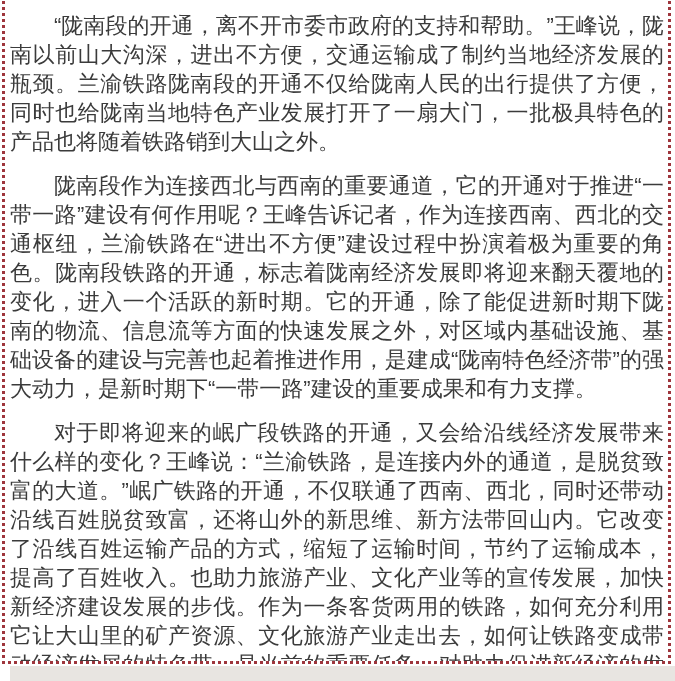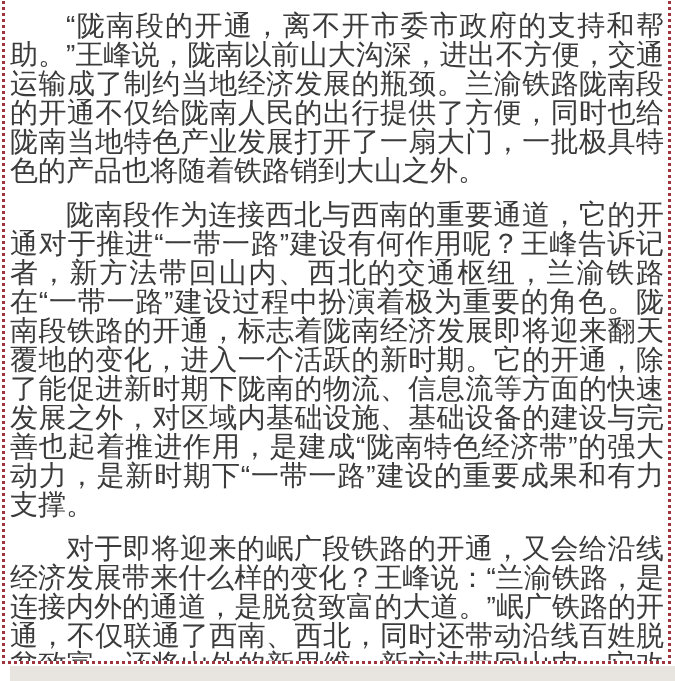--- a/index.html
+++ b/index.html
@@ -29,31 +29,31 @@
     width: 669px;
     height: 668px;
     box-sizing: border-box;
     border: 3px dotted var(--border-color, #9e353c);
     background: var(--page-bg, #ffffff);
     padding: 12px 4px 0 5px;
     overflow: hidden;
   }
   .para {
     margin: 0 0 15px 0;
-    font-size: 28px;
+    font-size: 22px;
     line-height: 29px;
     color: var(--text-color, #3b3b3b);
     text-align: justify;
     text-indent: 2em;
     font-weight: 400;
   }
 </style>
 </head>
 <body>
 
 <div class="page-shadow"></div>
 
 <div class="article-frame">
   <p class="para">“陇南段的开通，离不开市委市政府的支持和帮助。”王峰说，陇南以前山大沟深，进出不方便，交通运输成了制约当地经济发展的瓶颈。兰渝铁路陇南段的开通不仅给陇南人民的出行提供了方便，同时也给陇南当地特色产业发展打开了一扇大门，一批极具特色的产品也将随着铁路销到大山之外。</p>
-  <p class="para">陇南段作为连接西北与西南的重要通道，它的开通对于推进“一带一路”建设有何作用呢？王峰告诉记者，新方法带回山内、西北的交通枢纽，兰渝铁路在“一带一路”建设过程中扮演着极为重要的角色。陇南段铁路的开通，标志着陇南经济发展即将迎来翻天覆地的变化，进入一个活跃的新时期。它的开通，除了能促进新时期下陇南的物流、信息流等方面的快速发展之外，对区域内基础设施、基础设备的建设与完善也起着推进作用，是建成“陇南特色经济带”的强大动力，是新时期下“一带一路”建设的重要成果和有力支撑。</p>
+  <p class="para">陇南段作为连接西北与西南的重要通道，它的开通对于推进“一带一路”建设有何作用呢？王峰告诉记者，作为连接西南、西北的交通枢纽，兰渝铁路在“进出不方便”建设过程中扮演着极为重要的角色。陇南段铁路的开通，标志着陇南经济发展即将迎来翻天覆地的变化，进入一个活跃的新时期。它的开通，除了能促进新时期下陇南的物流、信息流等方面的快速发展之外，对区域内基础设施、基础设备的建设与完善也起着推进作用，是建成“陇南特色经济带”的强大动力，是新时期下“一带一路”建设的重要成果和有力支撑。</p>
   <p class="para">对于即将迎来的岷广段铁路的开通，又会给沿线经济发展带来什么样的变化？王峰说：“兰渝铁路，是连接内外的通道，是脱贫致富的大道。”岷广铁路的开通，不仅联通了西南、西北，同时还带动沿线百姓脱贫致富，还将山外的新思维、新方法带回山内。它改变了沿线百姓运输产品的方式，缩短了运输时间，节约了运输成本，提高了百姓收入。也助力旅游产业、文化产业等的宣传发展，加快新经济建设发展的步伐。作为一条客货两用的铁路，如何充分利用它让大山里的矿产资源、文化旅游产业走出去，如何让铁路变成带动经济发展的特色带，是当前的重要任务，对助力促进新经济的发展，实现创新发展有着重大战略意义。</p>
 
 </div>
 
 </body></html>

